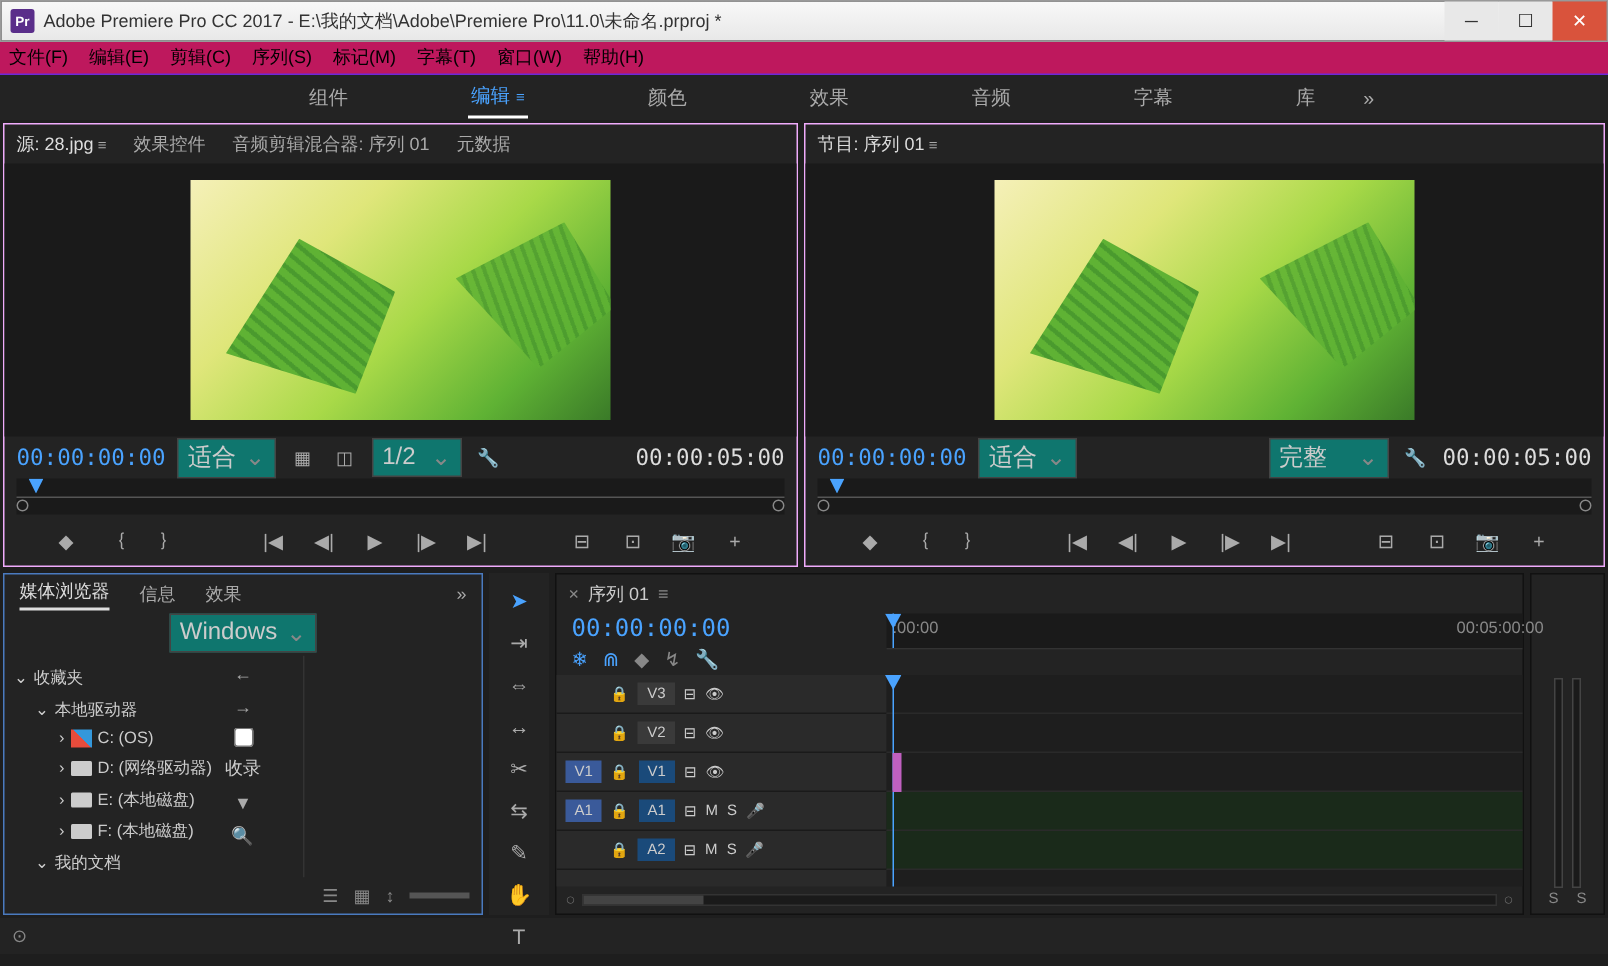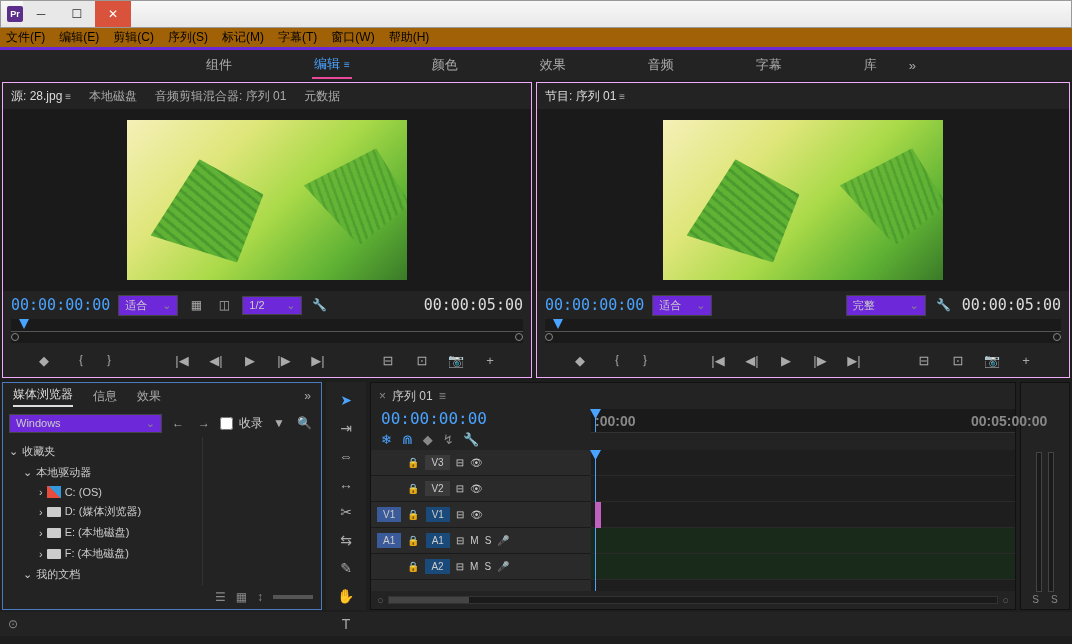--- a/index.html
+++ b/index.html
@@ -8,27 +8,27 @@
   
   .titlebar { height: 28px; background: linear-gradient(#f8f8f8,#e8e8e8); display: flex; align-items: center; padding-left: 6px; border: 1px solid #999; }
   .titlebar .appicon { width: 16px; height: 16px; background: #5a2e8a; color: #fff; font-size: 9px; display:flex;align-items:center;justify-content:center;border-radius:2px;font-weight:bold;}
   .titlebar .title { margin-left: 6px; color: #333; font-size: 12px; flex:1;}
   .winbtns { display:flex; height:100%;}
   .winbtn { width: 36px; display:flex;align-items:center;justify-content:center; color:#333;font-size:12px;}
   .winbtn.close{background:#d9533c;color:#fff;}
   .winbtn.max,.winbtn.min{background:#e8e8e8;}
   
   
-  .menubar { height: 22px; background:#a16207; display:flex; align-items:center; padding:0 6px; border-bottom:3px solid #6d28d9; color:#000;}
+  .menubar { height: 22px; background:#be185d; display:flex; align-items:center; padding:0 6px; border-bottom:1px solid #6d28d9; color:#000;}
   .menubar span{margin-right:14px;font-size:12px;}
   
   
   .workspaces { height:30px; background:#232323; display:flex; align-items:center; justify-content:center; gap:30px; color:#aaa; font-size:13px;}
   .workspaces .ws{padding:4px 2px; cursor:pointer;margin-left:48px;}
-  .workspaces .ws.active{color:#4aa3ff; border-bottom:2px solid #ec4899;}
+  .workspaces .ws.active{color:#4aa3ff; border-bottom:2px solid #ffffff;}
   .workspaces .chev{color:#aaa;}
   .ws-icon{font-size:10px;margin-left:4px;color:#4aa3ff;}
 
   
   .panels { display:flex; height:300px; background:#1e1e1e; gap:4px; padding:2px;}
   .panel { background:#232323; display:flex; flex-direction:column; border:1px solid #f0abfc;}
   .src { flex:0 0 530px;}
   .prg { flex:1;}
   .panel-tabs{height:26px; display:flex; align-items:center; gap:18px; padding:0 8px; color:#aaa; font-size:12px;}
   .panel-tabs .ptab.active{color:#ddd;}
@@ -39,21 +39,21 @@
   .leaf::before,.leaf::after{content:"";position:absolute;width:120px;height:110px;
     background: repeating-linear-gradient(60deg,#4a9a2e 0 3px,#5fb234 3px 8px);
     clip-path: polygon(0 50%, 60% 0, 100% 50%, 60% 100%);
     filter:blur(0.5px);}
   .leaf::before{left:20px;top:40px;transform:rotate(-20deg);}
   .leaf::after{right:-10px;top:20px;transform:rotate(10deg) scale(0.9);opacity:0.85;}
   
   .tc-row{height:28px;display:flex;align-items:center;gap:8px;padding:0 8px;}
   .tc{color:#4aa3ff;font-family:monospace;font-size:15px;}
   .tc.white{color:#ddd;margin-left:auto;}
-  .sel{background:#6d28d9;border:1px solid #444;padding:2px 6px;min-width:60px;font-size:11px;display:flex;align-items:center;gap:6px;}
+  .sel{background:#0f766e;border:1px solid #444;padding:2px 6px;min-width:60px;font-size:16px;display:flex;align-items:center;gap:6px;}
   .sel::after{content:"⌄";margin-left:auto;color:#888;}
   .iconbtn{width:20px;height:18px;display:flex;align-items:center;justify-content:center;color:#aaa;font-size:12px;border:1px solid transparent;}
   
   .ruler{height:24px;background:#1a1a1a;position:relative;margin:0 8px;}
   .ruler::before{content:"";position:absolute;left:0;right:0;top:12px;height:1px;background:#555;}
   .playhead{position:absolute;left:8px;top:0;width:10px;height:10px;background:#4aa3ff;clip-path:polygon(0 0,100% 0,50% 100%);}
   .mark-l{position:absolute;left:0;bottom:2px;width:8px;height:8px;border:1px solid #888;border-radius:50%;}
   .mark-r{position:absolute;right:0;bottom:2px;width:8px;height:8px;border:1px solid #888;border-radius:50%;}
   
   .transport{height:34px;display:flex;align-items:center;justify-content:center;gap:16px;color:#aaa;}
@@ -61,21 +61,21 @@
   
   
   .lower{display:flex;height:232px;gap:4px;padding:2px;}
   .media{flex:0 0 320px;background:#232323;border:1px solid #4a7abf;display:flex;flex-direction:column;}
   .tools{flex:0 0 40px;background:#232323;display:flex;flex-direction:column;align-items:center;gap:12px;padding-top:10px;}
   .timeline{flex:1;background:#232323;display:flex;flex-direction:column;border:1px solid #111;}
   .audio{flex:0 0 50px;background:#232323;border:1px solid #111;display:flex;flex-direction:column;justify-content:flex-end;align-items:center;padding:4px;}
   
   .media-tabs{height:26px;display:flex;align-items:center;gap:20px;padding:0 10px;color:#aaa;}
   .media-tabs .active{color:#ddd;border-bottom:2px solid #ddd;padding-bottom:2px;}
-  .media-row{height:28px;display:flex;align-items:center;gap:6px;padding:0 6px;}
+  .media-row{height:28px;display:flex;align-items:center;gap:6px;padding:0 6px;flex-direction:column;}
   .media-content{flex:1;display:flex;overflow:hidden;}
   .tree{flex:0 0 200px;padding:4px 4px;overflow:auto;font-size:11px;border-right:1px solid #333;}
   .tree-item{padding:3px 2px;display:flex;align-items:center;gap:4px;}
   .tree-item.ind1{padding-left:16px;}
   .tree-item.ind2{padding-left:32px;}
   .thumbs{flex:1;padding:6px;}
   .thumb{width:80px;height:50px;margin-bottom:4px;}
   .thumb.t1{background:linear-gradient(160deg,#c8e0d8,#f0b8c0 60%,#d89098);position:relative;}
   .thumb.t1::after{content:"";position:absolute;left:30px;top:10px;width:30px;height:30px;background:radial-gradient(circle,#e87080 30%,transparent 31%);}
   .thumb.t2{background:linear-gradient(135deg,#e8e080,#8fc040);}
@@ -92,40 +92,41 @@
   .tl-ctrlrow .on{color:#4aa3ff;}
   
   .tl-body{flex:1;display:flex;}
   .track-headers{width:220px;background:#2a2a2a;}
   .track-row{height:26px;display:flex;align-items:center;gap:6px;padding:0 6px;border-bottom:1px solid #1a1a1a;font-size:10px;}
   .trk-lbl{background:#3a3a3a;padding:2px 6px;min-width:24px;text-align:center;}
   .trk-lbl.blue{background:#3a5a9a;}
   .trk-lbl.dblue{background:#1a4a7a;}
   .track-area{flex:1;background:#1e1e1e;position:relative;}
   .tl-ruler{height:24px;background:#1a1a1a;position:relative;border-bottom:1px solid #333;}
-  .tl-tick{position:absolute;top:4px;font-size:14px;color:#888;font-weight:bold;}
+  .tl-tick{position:absolute;top:4px;font-size:11px;color:#888;}
   .tl-play{position:absolute;left:4px;top:0;bottom:0;width:1px;background:#4aa3ff;}
   .tl-play::before{content:"";position:absolute;top:0;left:-5px;width:11px;height:10px;background:#4aa3ff;clip-path:polygon(0 0,100% 0,50% 100%);}
   .clip{position:absolute;left:4px;top:0;width:6px;height:26px;background:#c060c0;}
   .tl-scroll{height:18px;display:flex;align-items:center;padding:0 6px;color:#666;font-size:11px;gap:4px;}
   .tl-scroll .bar{flex:1;height:8px;background:#1a1a1a;border:1px solid #333;position:relative;}
   .tl-scroll .bar::before{content:"";position:absolute;left:0;width:80px;height:100%;background:#444;}
   
   .meter{width:6px;height:140px;background:#1a1a1a;border:1px solid #444;margin:2px;}
   .audio-lbl{display:flex;gap:12px;font-size:10px;color:#888;}
   
   .statusbar{height:24px;background:#232323;display:flex;align-items:center;padding:0 8px;color:#888;}
   .drive-icon{width:14px;height:10px;background:#ccc;border-radius:1px;display:inline-block;}
   .os-icon{width:14px;height:12px;background:linear-gradient(45deg,#e74c3c 50%,#3498db 50%);display:inline-block;}
 </style>
 </head>
 <body>
 
 <div class="titlebar">
   <div class="appicon">Pr</div>
+  <div class="title">Adobe Premiere Pro CC 2017 - E:\我的文档\Adobe\Premiere Pro\11.0\未命名.prproj *</div>
   <div class="winbtns">
     <div class="winbtn min">─</div>
     <div class="winbtn max">☐</div>
     <div class="winbtn close">✕</div>
   </div>
 </div>
 
 <div class="menubar">
   <span>文件(F)</span>
   <span>编辑(E)</span>
@@ -146,21 +147,21 @@
   <span class="ws">字幕</span>
   <span class="ws">库</span>
   <span class="chev">»</span>
 </div>
 
 <div class="panels">
 
   <div class="panel src">
     <div class="panel-tabs">
       <span class="ptab active">源: 28.jpg</span>
-      <span class="ptab">本地磁盘</span>
+      <span class="ptab">效果控件</span>
       <span class="ptab">音频剪辑混合器: 序列 01</span>
       <span class="ptab">元数据</span>
     </div>
     <div class="viewer">
         <div class="leaf"></div>
       </div>
     <div class="tc-row">
       <span class="tc">00:00:00:00</span>
       <div class="sel">适合</div>
       <div class="iconbtn">▦</div>
@@ -260,21 +261,21 @@
             <span>本地驱动器</span>
           </div>
         <div class="tree-item ind2">
             <span>›</span>
             <span class="os-icon"></span>
             <span>C: (OS)</span>
           </div>
         <div class="tree-item ind2">
             <span>›</span>
             <span class="drive-icon"></span>
-            <span>D: (媒体浏览器)</span>
+            <span>D: (网络驱动器)</span>
           </div>
         <div class="tree-item ind2">
             <span>›</span>
             <span class="drive-icon"></span>
             <span>E: (本地磁盘)</span>
           </div>
         <div class="tree-item ind2">
             <span>›</span>
             <span class="drive-icon"></span>
             <span>F: (本地磁盘)</span>

